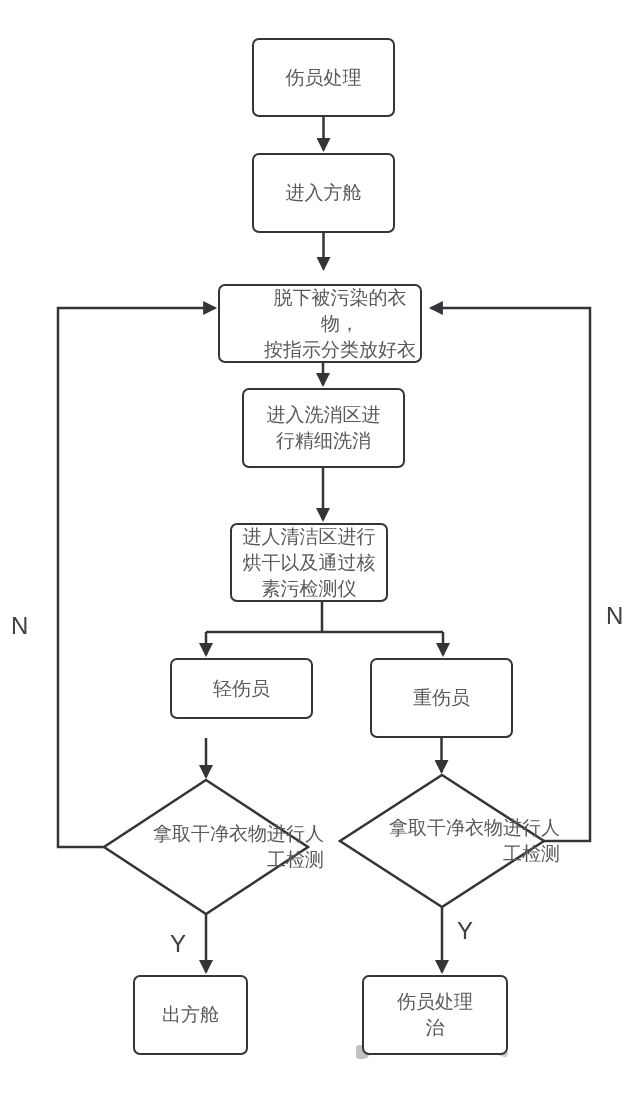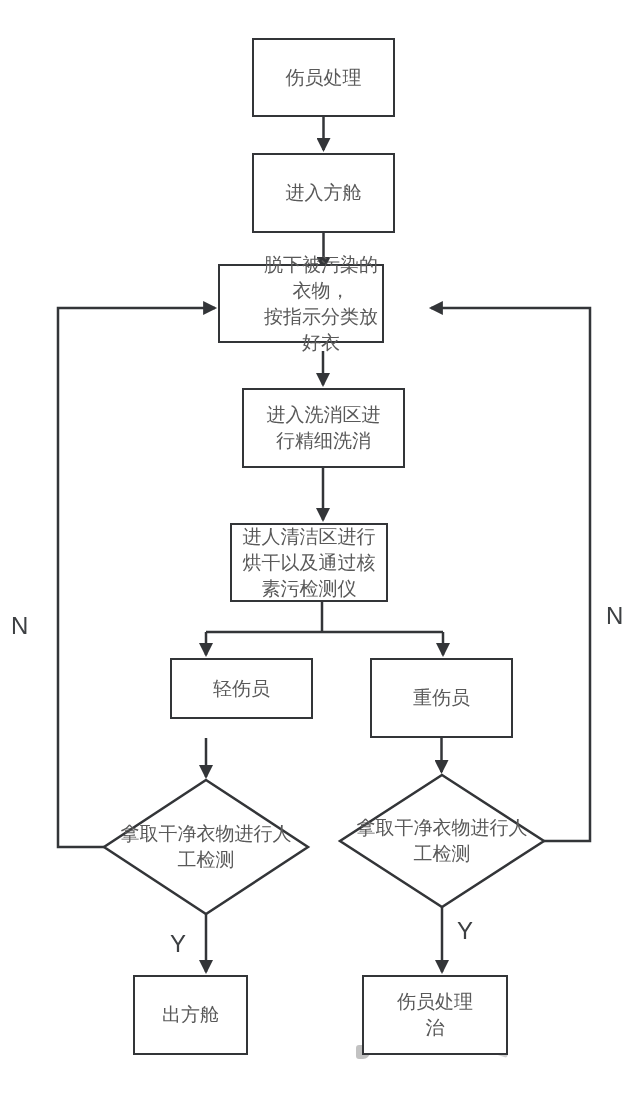--- a/index.html
+++ b/index.html
@@ -9,31 +9,31 @@
     background:#ffffff;
     font-family:"Liberation Sans","DejaVu Sans",sans-serif;
     overflow:hidden;
   }
   .wire-layer{position:absolute;left:0;top:0;width:640px;height:1095px;}
   .node{
     position:absolute;
     box-sizing:border-box;
     background:#ffffff;
     border:2.5px solid #333538;
-    border-radius:0;
+    border-radius:7px;
     display:flex;align-items:center;justify-content:center;
     text-align:center;
     font-size:19px;line-height:26px;
     color:#595959;
     white-space:pre-line;
     z-index:2;
   }
   .diamond-text{
     position:absolute;
-    text-align:center;
+    text-align:right;
     font-size:19px;line-height:26px;
     color:#595959;
     white-space:pre-line;
     z-index:3;
   }
   .edge-label{
     position:absolute;
     font-size:24px;
     color:#3d4043;
     z-index:3;
@@ -81,21 +81,21 @@
       <path d="M544 841 H590 V308 H431" marker-end="url(#ah)"></path>
       <polygon points="206,780 308,847 206,914 104,847" fill="#ffffff"></polygon>
       <polygon points="442,775 544,841 442,907 340,841" fill="#ffffff"></polygon>
     </g>
   </svg>
 
   <div class="node" style="left:252px;top:38px;width:143px;height:79px;">伤员处理</div>
 
   <div class="node" style="left:252px;top:153px;width:143px;height:80px;">进入方舱</div>
 
-  <div class="node" style="left:218px;top:264px;width:166px;height:79px;padding-left:40px;">脱下被污染的衣物，
+  <div class="node" style="left:218px;top:284px;width:204px;height:79px;padding-left:40px;">脱下被污染的衣物，
 按指示分类放好衣</div>
 
   <div class="node" style="left:242px;top:388px;width:163px;height:80px;">进入洗消区进
 行精细洗消</div>
 
   <div class="node" style="left:230px;top:523px;width:158px;height:79px;">进人清洁区进行
 烘干以及通过核
 素污检测仪</div>
 
   <div class="node" style="left:135px;top:658px;width:143px;height:61px;margin-left:35px;">轻伤员</div>

